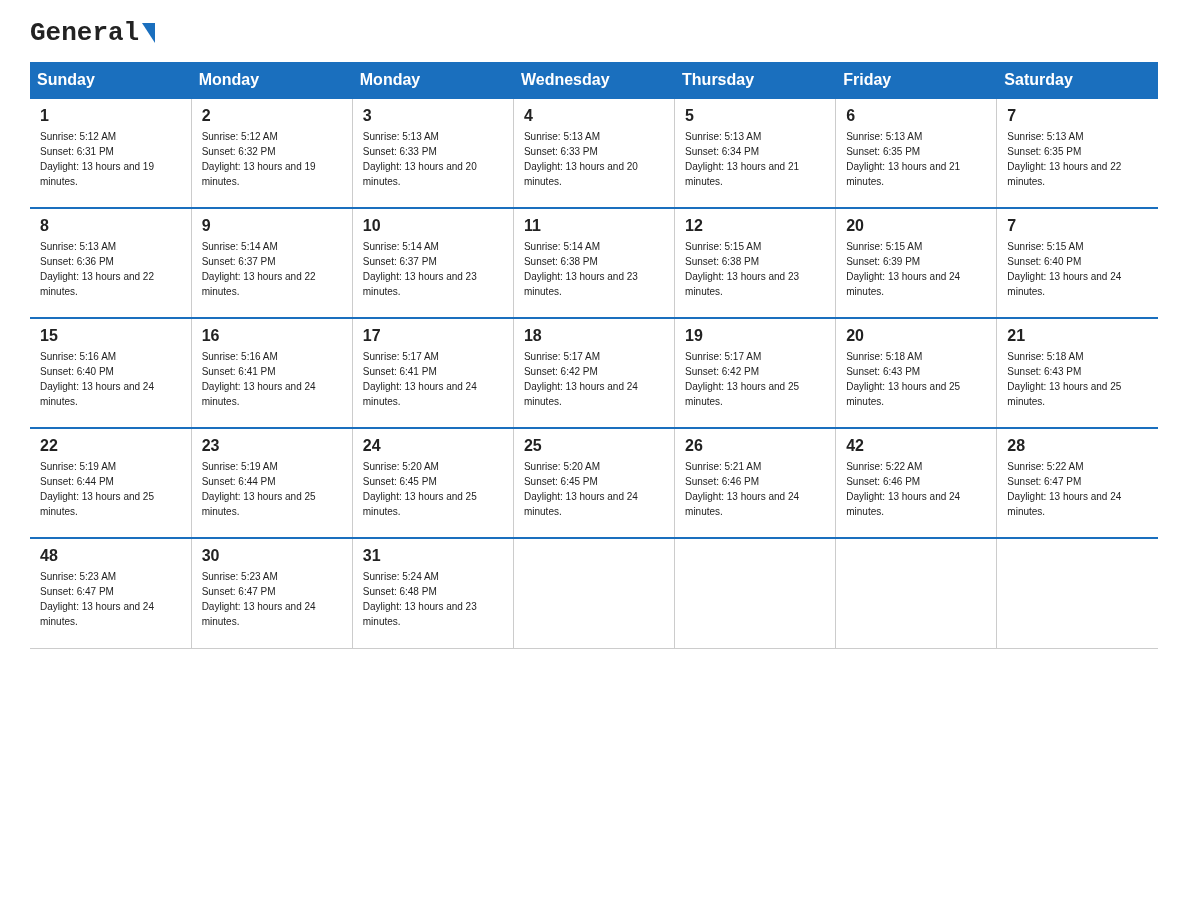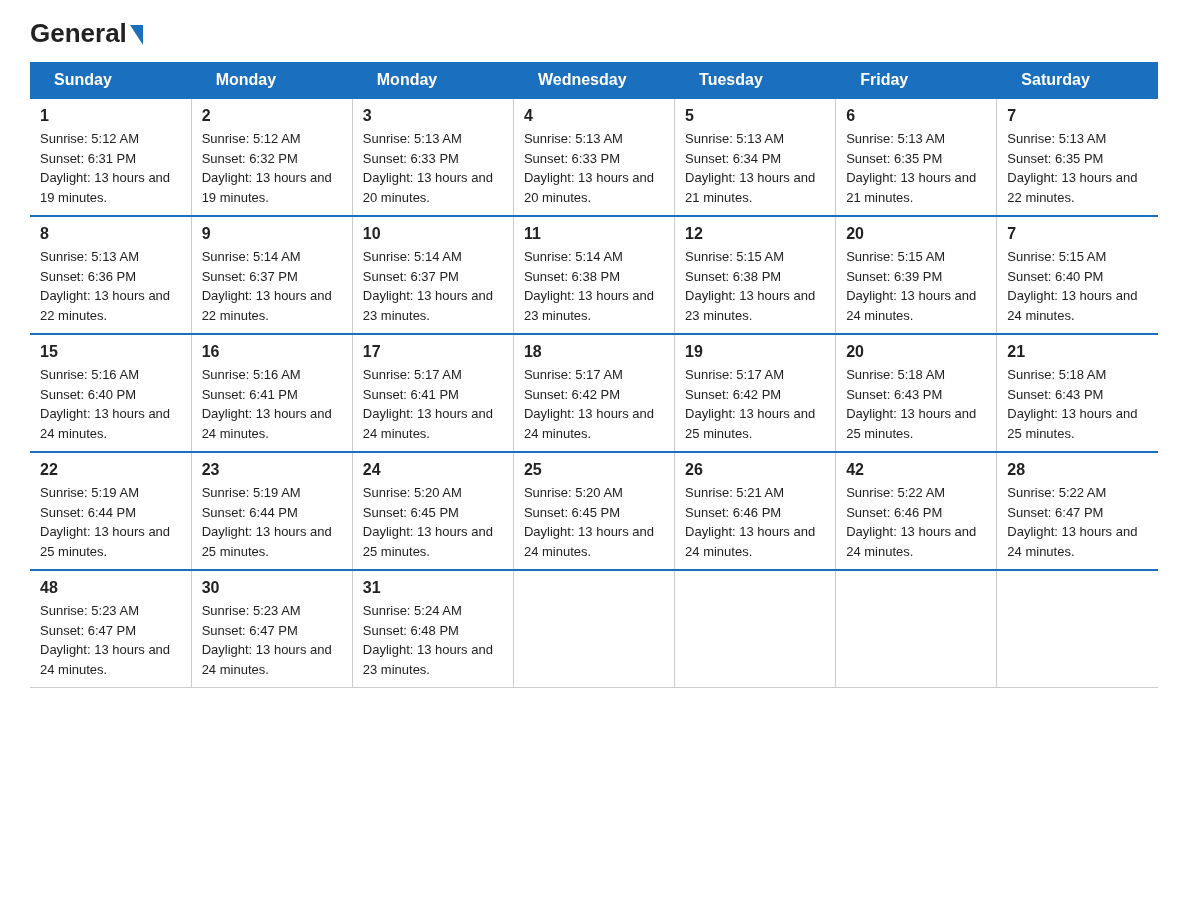--- a/index.html
+++ b/index.html
@@ -14,20 +14,21 @@
     .header {
       display: flex;
       justify-content: space-between;
       align-items: flex-start;
       margin-bottom: 18px;
     }
     .logo {
       display: flex;
       flex-direction: column;
       align-items: flex-start;
+      font-family: Liberation Mono, monospace;
     }
     .logo-text {
       font-size: 26px;
       font-weight: bold;
       color: #222;
       line-height: 1;
     }
     .logo-line2 {
       font-size: 26px;
       font-weight: bold;
@@ -51,40 +52,40 @@
     table {
       width: 100%;
       border-collapse: collapse;
       table-layout: fixed;
     }
     thead th {
       background: #1a6fbe;
       color: #fff;
       font-size: 16px;
       font-weight: bold;
-      padding: 8px 24px;
+      padding: 8px 7px;
       text-align: left;
       border: 1px solid #1a6fbe;
     }
     tbody td {
       vertical-align: top;
       padding: 8px 10px;
       font-size: 13px;
       color: #222;
       border: 1px solid #ccc;
       border-top: 2px solid #1a6fbe;
       height: 110px;
     }
     .day-num {
       font-size: 16px;
       font-weight: bold;
       margin-bottom: 4px;
     }
     .day-info {
-      font-size: 13px;
+      font-size: 10px;
       line-height: 1.5;
     }
     tbody tr td:first-child {
       border-left: none;
     }
     tbody tr td:last-child {
       border-right: none;
     }
     thead th:first-child {
       border-left: none;
@@ -110,21 +111,21 @@
   </div>
 </div>
 
 <table>
   <thead>
     <tr id="header-row">
         <th>Sunday</th>
         <th>Monday</th>
         <th>Monday</th>
         <th>Wednesday</th>
-        <th>Tuesday</th>
+        <th>Thursday</th>
         <th>Friday</th>
         <th>Saturday</th>
       </tr>
   </thead>
   <tbody id="calendar-body">
       <tr>
         <td>
           <div class="day-num">1</div>
 <div class="day-info">Sunrise: 5:12 AM<br>Sunset: 6:31 PM<br>Daylight: 13 hours and 19 minutes.</div>
         </td>

